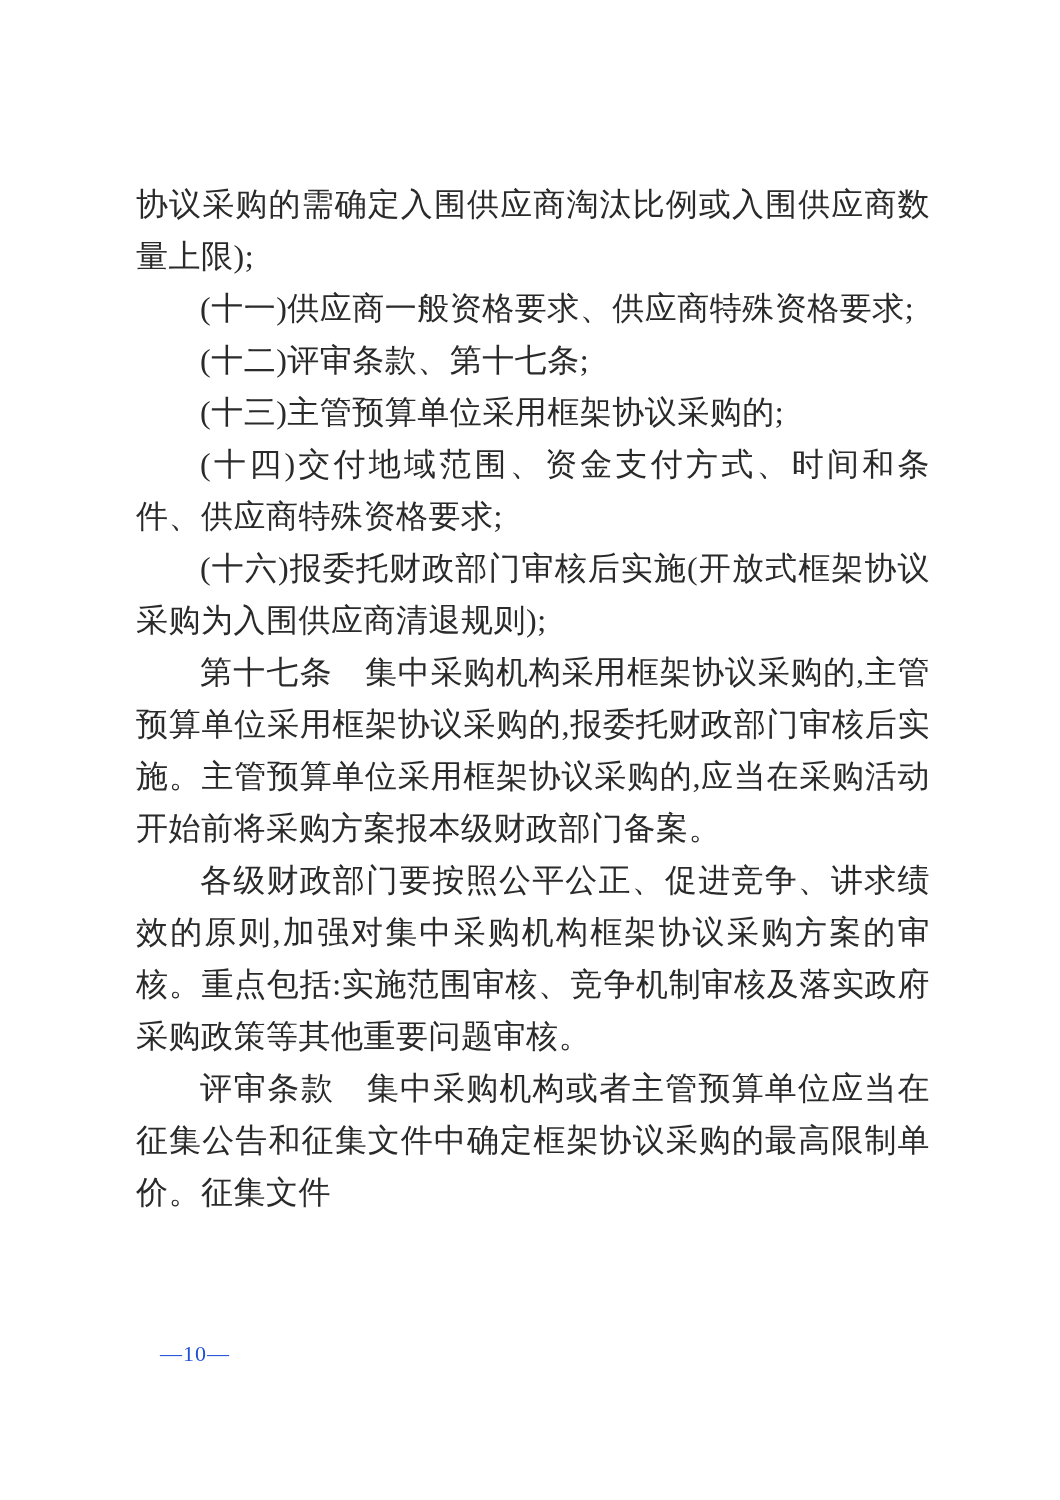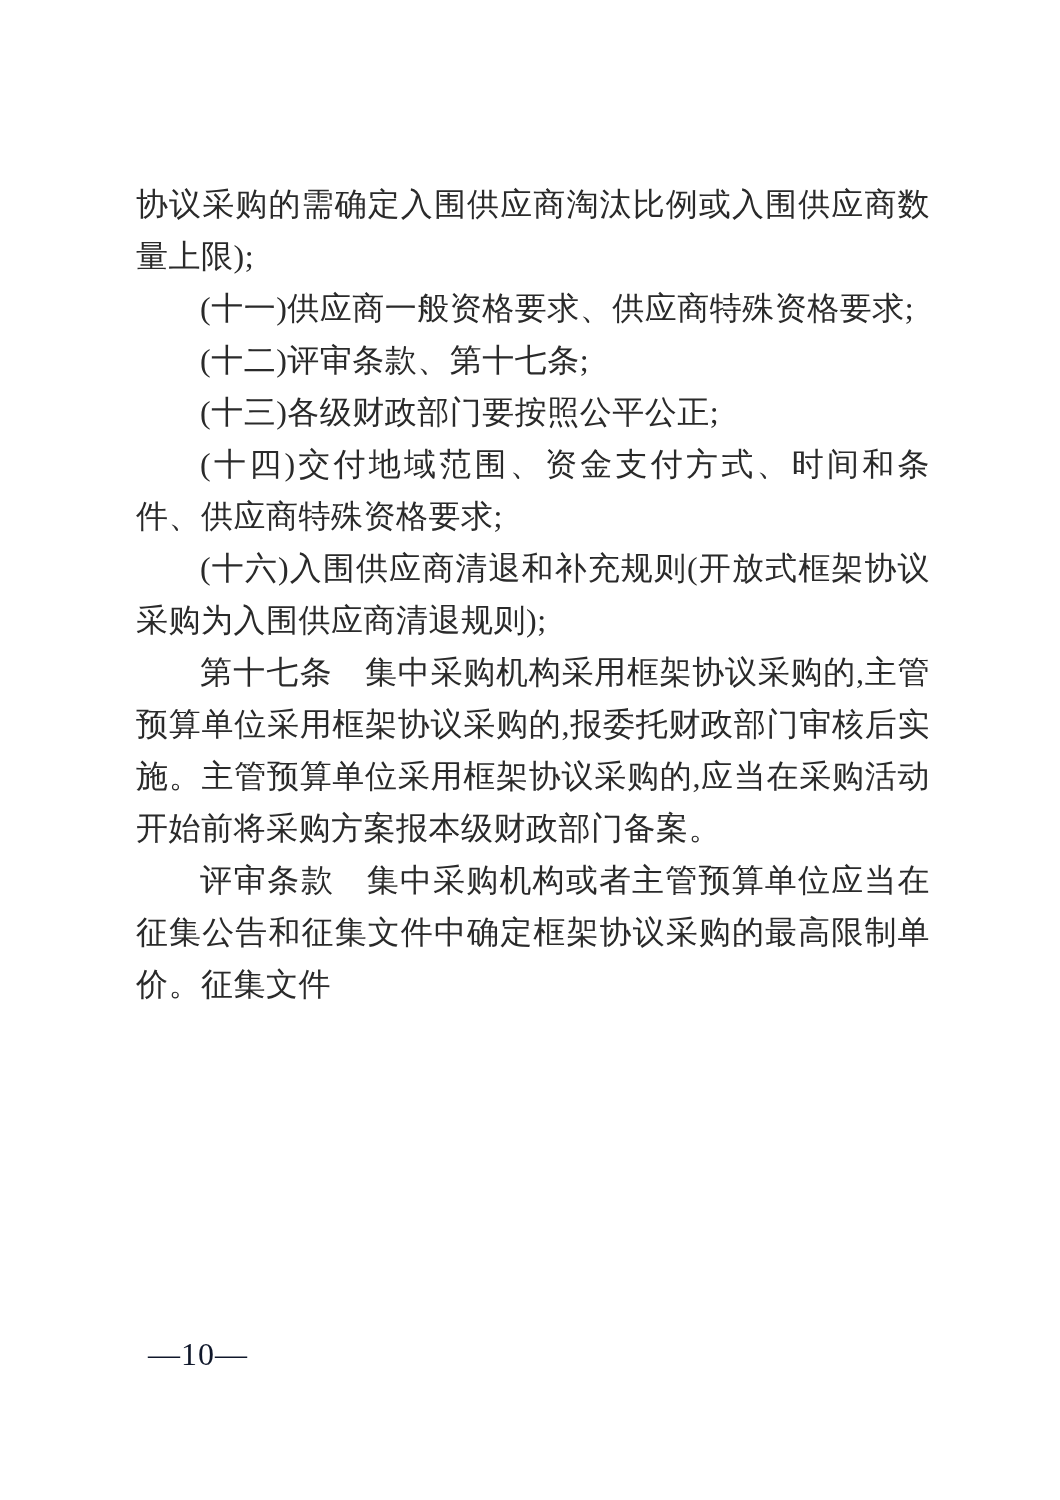--- a/index.html
+++ b/index.html
@@ -33,49 +33,50 @@
   .para.no-indent {
     text-indent: 0;
   }
   .term {
     font-weight: 400;
     margin-right: 1em;
     letter-spacing: 1px;
   }
   .footer {
     position: absolute;
-    left: 148px;
+    left: 160px;
     top: 1336px;
-    font-size: 32px;
+    font-size: 22px;
     line-height: 36px;
-    color: #0f172a;
+    color: #1d4ed8;
     letter-spacing: 1px;
   }
 </style>
 </head>
 <body>
 
 <div class="page">
   <div class="content">
 
     <p class="para no-indent"><span>协议采购的需确定入围供应商淘汰比例或入围供应商数量上限);</span></p>
 
     <p class="para"><span>(十一)供应商一般资格要求、供应商特殊资格要求;</span></p>
 
     <p class="para"><span>(十二)评审条款、第十七条;</span></p>
 
-    <p class="para"><span>(十三)各级财政部门要按照公平公正;</span></p>
+    <p class="para"><span>(十三)主管预算单位采用框架协议采购的;</span></p>
 
     <p class="para"><span>(十四)交付地域范围、资金支付方式、时间和条件、供应商特殊资格要求;</span></p>
 
 
-    <p class="para"><span>(十六)入围供应商清退和补充规则(开放式框架协议采购为入围供应商清退规则);</span></p>
+    <p class="para"><span>(十六)报委托财政部门审核后实施(开放式框架协议采购为入围供应商清退规则);</span></p>
 
 
     <p class="para"><b class="term">第十七条</b><span>集中采购机构采用框架协议采购的,主管预算单位采用框架协议采购的,报委托财政部门审核后实施。主管预算单位采用框架协议采购的,应当在采购活动开始前将采购方案报本级财政部门备案。</span></p>
 
+    <p class="para"><span>各级财政部门要按照公平公正、促进竞争、讲求绩效的原则,加强对集中采购机构框架协议采购方案的审核。重点包括:实施范围审核、竞争机制审核及落实政府采购政策等其他重要问题审核。</span></p>
 
     <p class="para"><b class="term">评审条款</b><span>集中采购机构或者主管预算单位应当在征集公告和征集文件中确定框架协议采购的最高限制单价。征集文件</span></p>
 
   </div>
 
   <div class="footer">—10—</div>
 </div>
 
 </body></html>

